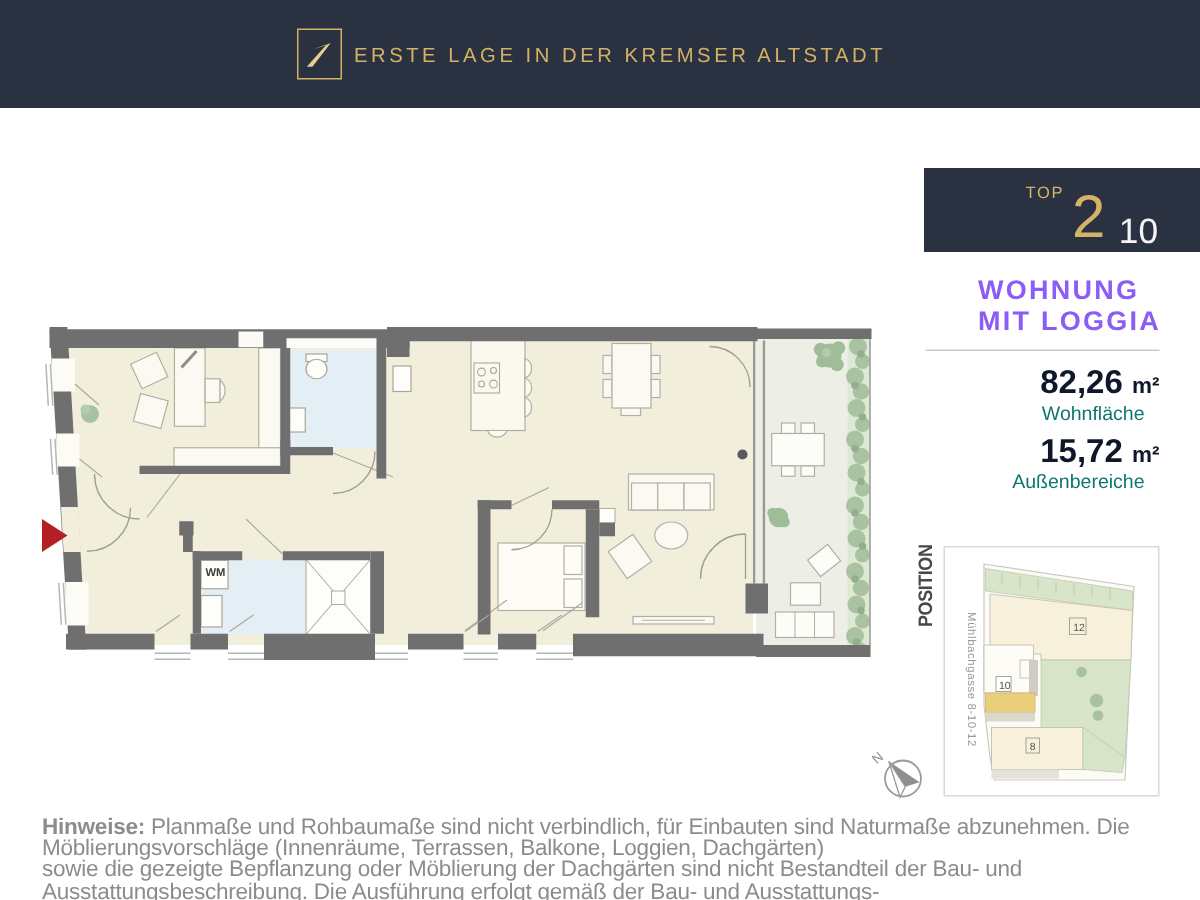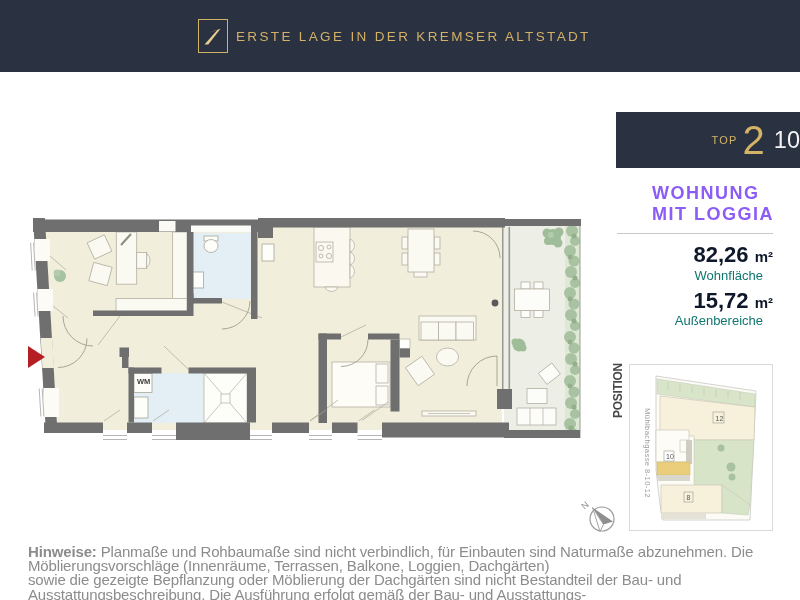--- a/index.html
+++ b/index.html
@@ -4,22 +4,22 @@
 <style>
   html,body{margin:0;padding:0;}
   body{width:800px;height:600px;position:relative;background:#fff;
        font-family:"Liberation Sans",sans-serif;overflow:hidden;}
   .abs{position:absolute;}
   .header{left:0;top:0;width:800px;height:72px;background:#2a3140;}
   .logo{left:198px;top:19px;width:28px;height:32px;border:1.6px solid #d3b166;}
   .title{left:236px;top:0;height:72px;line-height:74px;color:#d3b166;
          font-size:13.5px;letter-spacing:2.35px;font-weight:400;}
   .topbox{left:616px;top:112px;width:184px;height:56px;background:#2a3140;
-          color:#d5b366;display:flex;align-items:center;justify-content:flex-end;
-          box-sizing:border-box;}
+          color:#d5b366;display:flex;align-items:flex-end;justify-content:flex-end;
+          padding-right:28px;box-sizing:border-box;}
   .topbox .t1{font-size:11px;letter-spacing:1.2px;line-height:77px;}
   .topbox .t2{font-size:40px;font-weight:400;margin:0 6px 0 5px;}
   .topbox .t3{font-size:23.5px;color:#f3f3f3;margin-left:3px;}
   .wohnung{right:26px;top:183px;text-align:left;color:#8b5cf6;
            font-size:18px;font-weight:700;line-height:21px;letter-spacing:1.5px;}
   .divider{left:617px;top:233px;width:156px;height:1px;background:#c9c9c9;}
   .num{right:27px;text-align:right;color:#0f172a;font-size:22px;font-weight:700;}
   .num .unit{font-size:15px;}
   .lbl{right:37px;text-align:left;color:#0f766e;font-size:13px;}
   .position{left:577px;top:383px;width:80px;text-align:center;color:#484848;

